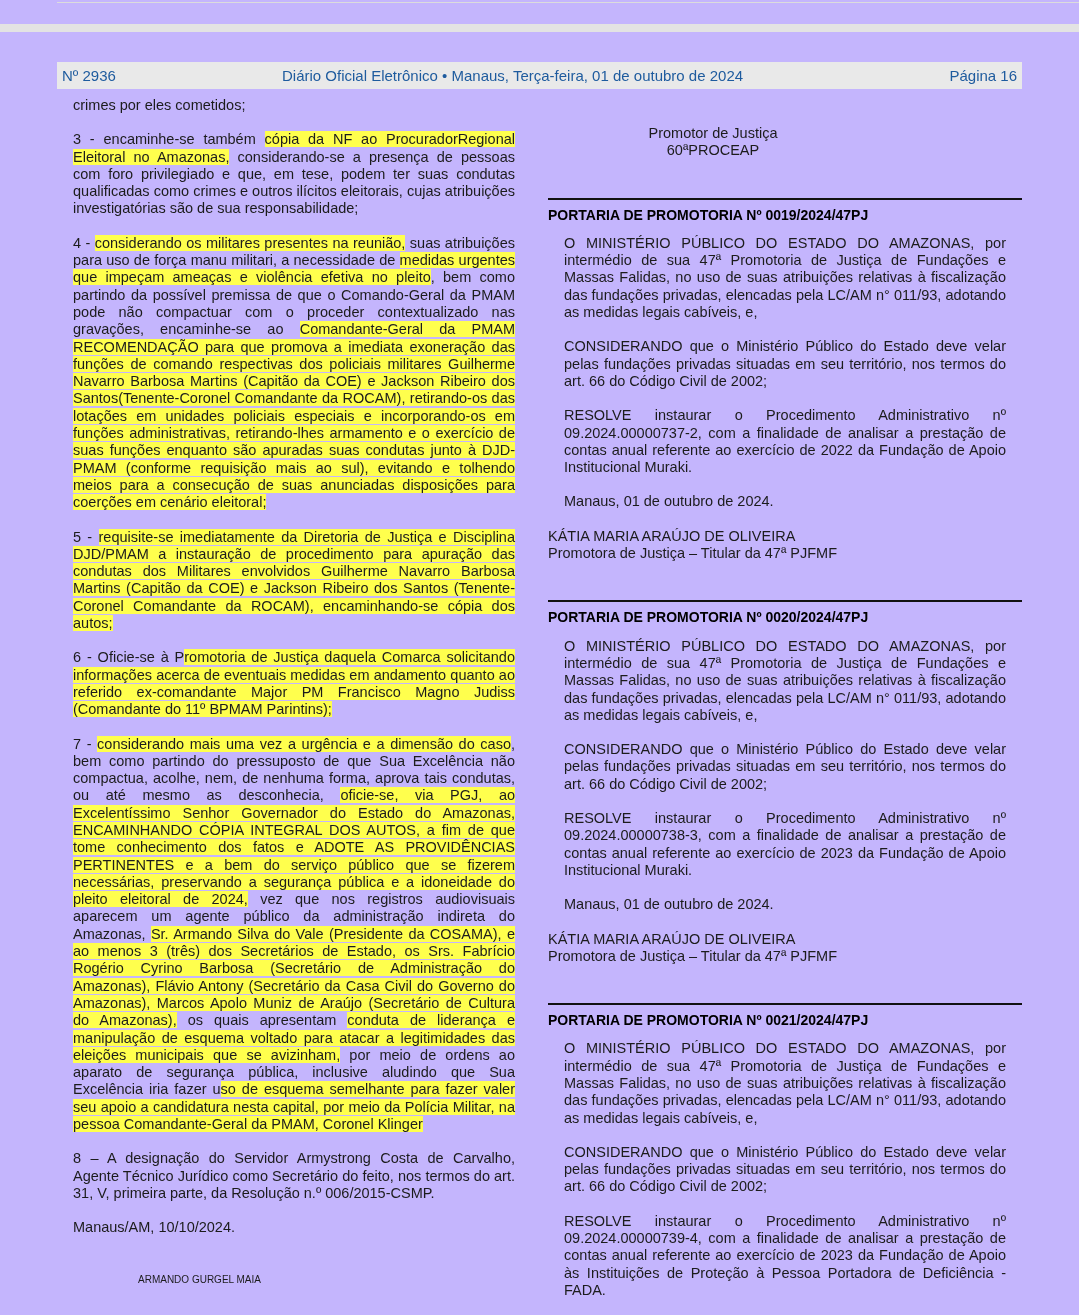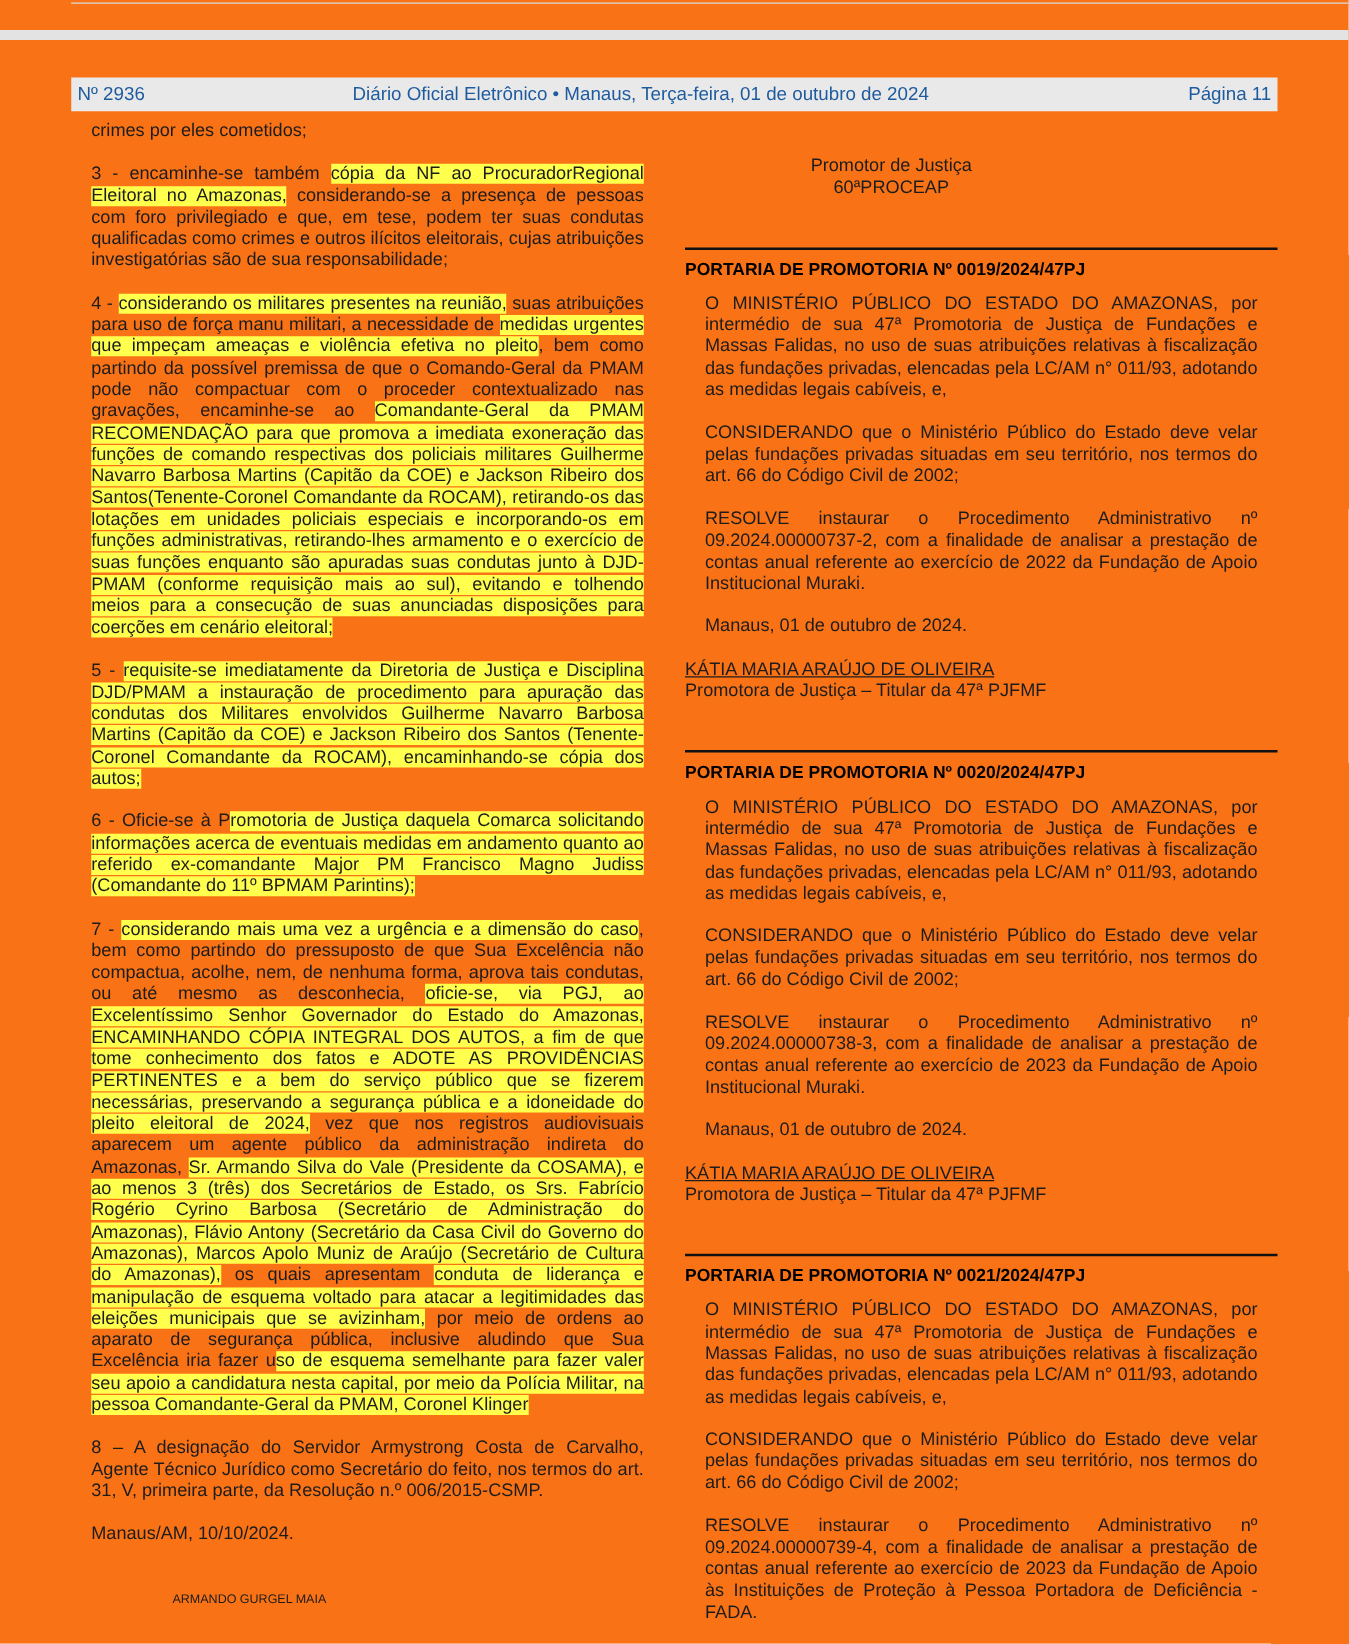--- a/index.html
+++ b/index.html
@@ -1,18 +1,18 @@
 <!DOCTYPE html>
 <html><head>
 <meta charset="utf-8">
 <style>
   html, body { margin:0; padding:0; background:#ffffff; }
   .page {
     position:relative; width:1079px; height:1315px; overflow:hidden;
-    background:#f97316; color:#1c1c1c;
+    background:#c4b5fd; color:#1c1c1c;
     font-family:"Liberation Sans","DejaVu Sans",sans-serif;
   }
   .top-line { position:absolute; left:57px; right:0; top:2px; height:1px; background:#dcdcdc; }
   .gap-band { position:absolute; left:0; top:24px; width:100%; height:8px; background:var(--band,#e3e3e3); }
   .header-bar {
     position:absolute; left:57px; top:62px; width:965px; height:27px;
     background:var(--hdrbg,#e9e9e9); color:var(--hdrfg,#1e5b9e);
     display:flex; align-items:center; font-size:15px;
   }
   .header-bar .num { width:220px; padding-left:5px; }
@@ -21,34 +21,34 @@
   .columns { position:absolute; left:57px; top:97px; width:965px; display:flex; gap:17px; }
   .col { width:474px; font-size:14.5px; line-height:17.3px; }
   .col p { margin:0 16px 17px; text-align:justify; }
   .hl { background:var(--hl,#ffff4d); }
   .left-signature { margin-top:34px; padding-left:81px; font-size:10px; }
   .promoter { width:330px; text-align:center; margin-bottom:38px;margin-top:28px; }
   .section { margin-top:38px; }
   .section:first-child { margin-top:0; }
   .section-rule { border-top:2px solid #111; height:0; }
   .section h2 { font-size:14px; font-weight:bold; margin:7px 0 11px; color:#000; }
-  .signer-name { margin:0 !important; text-align:left;text-decoration:underline; }
+  .signer-name { margin:0 !important; text-align:left; }
   .signer-title { margin:0 !important; text-align:center; }
 </style>
 </head>
 <body>
 
 <div class="page" style="--hl: #ffff4d; --hdrbg: #e9e9e9; --hdrfg: #1e5b9e; --band: #e3e3e3;">
   <div class="top-line"></div>
   <div class="gap-band"></div>
 
   <div class="header-bar">
     <span class="num">Nº 2936</span>
     <span class="title">Diário Oficial Eletrônico • Manaus, Terça-feira, 01 de outubro de 2024</span>
-    <span class="pg">Página 11</span>
+    <span class="pg">Página 16</span>
   </div>
 
   <div class="columns">
     <div class="col">
       <div>
           <p><span>crimes por eles cometidos;</span></p>
           <p><span>3 - encaminhe-se também </span><span class="hl">cópia da NF ao ProcuradorRegional Eleitoral no Amazonas,</span><span> considerando-se a presença de pessoas com foro privilegiado e que, em tese, podem ter suas condutas qualificadas como crimes e outros ilícitos eleitorais, cujas atribuições investigatórias são de sua responsabilidade;</span></p>
           <p><span>4 - </span><span class="hl">considerando os militares presentes na reunião,</span><span> suas atribuições para uso de força manu militari, a necessidade de </span><span class="hl">medidas urgentes que impeçam ameaças e violência efetiva no pleito</span><span>, bem como partindo da possível premissa de que o Comando-Geral da PMAM pode não compactuar com o proceder contextualizado nas gravações, encaminhe-se ao </span><span class="hl">Comandante-Geral da PMAM RECOMENDAÇÃO para que promova a imediata exoneração das funções de comando respectivas dos policiais militares Guilherme Navarro Barbosa Martins (Capitão da COE) e Jackson Ribeiro dos Santos(Tenente-Coronel Comandante da ROCAM), retirando-os das lotações em unidades policiais especiais e incorporando-os em funções administrativas, retirando-lhes armamento e o exercício de suas funções enquanto são apuradas suas condutas junto à DJD-PMAM (conforme requisição mais ao sul), evitando e tolhendo meios para a consecução de suas anunciadas disposições para coerções em cenário eleitoral;</span></p>
           <p><span>5 - </span><span class="hl">requisite-se imediatamente da Diretoria de Justiça e Disciplina DJD/PMAM a instauração de procedimento para apuração das condutas dos Militares envolvidos Guilherme Navarro Barbosa Martins (Capitão da COE) e Jackson Ribeiro dos Santos (Tenente-Coronel Comandante da ROCAM), encaminhando-se cópia dos autos;</span></p>
           <p><span>6 - Oficie-se à P</span><span class="hl">romotoria de Justiça daquela Comarca solicitando informações acerca de eventuais medidas em andamento quanto ao referido ex-comandante Major PM Francisco Magno Judiss (Comandante do 11º BPMAM Parintins);</span></p>

